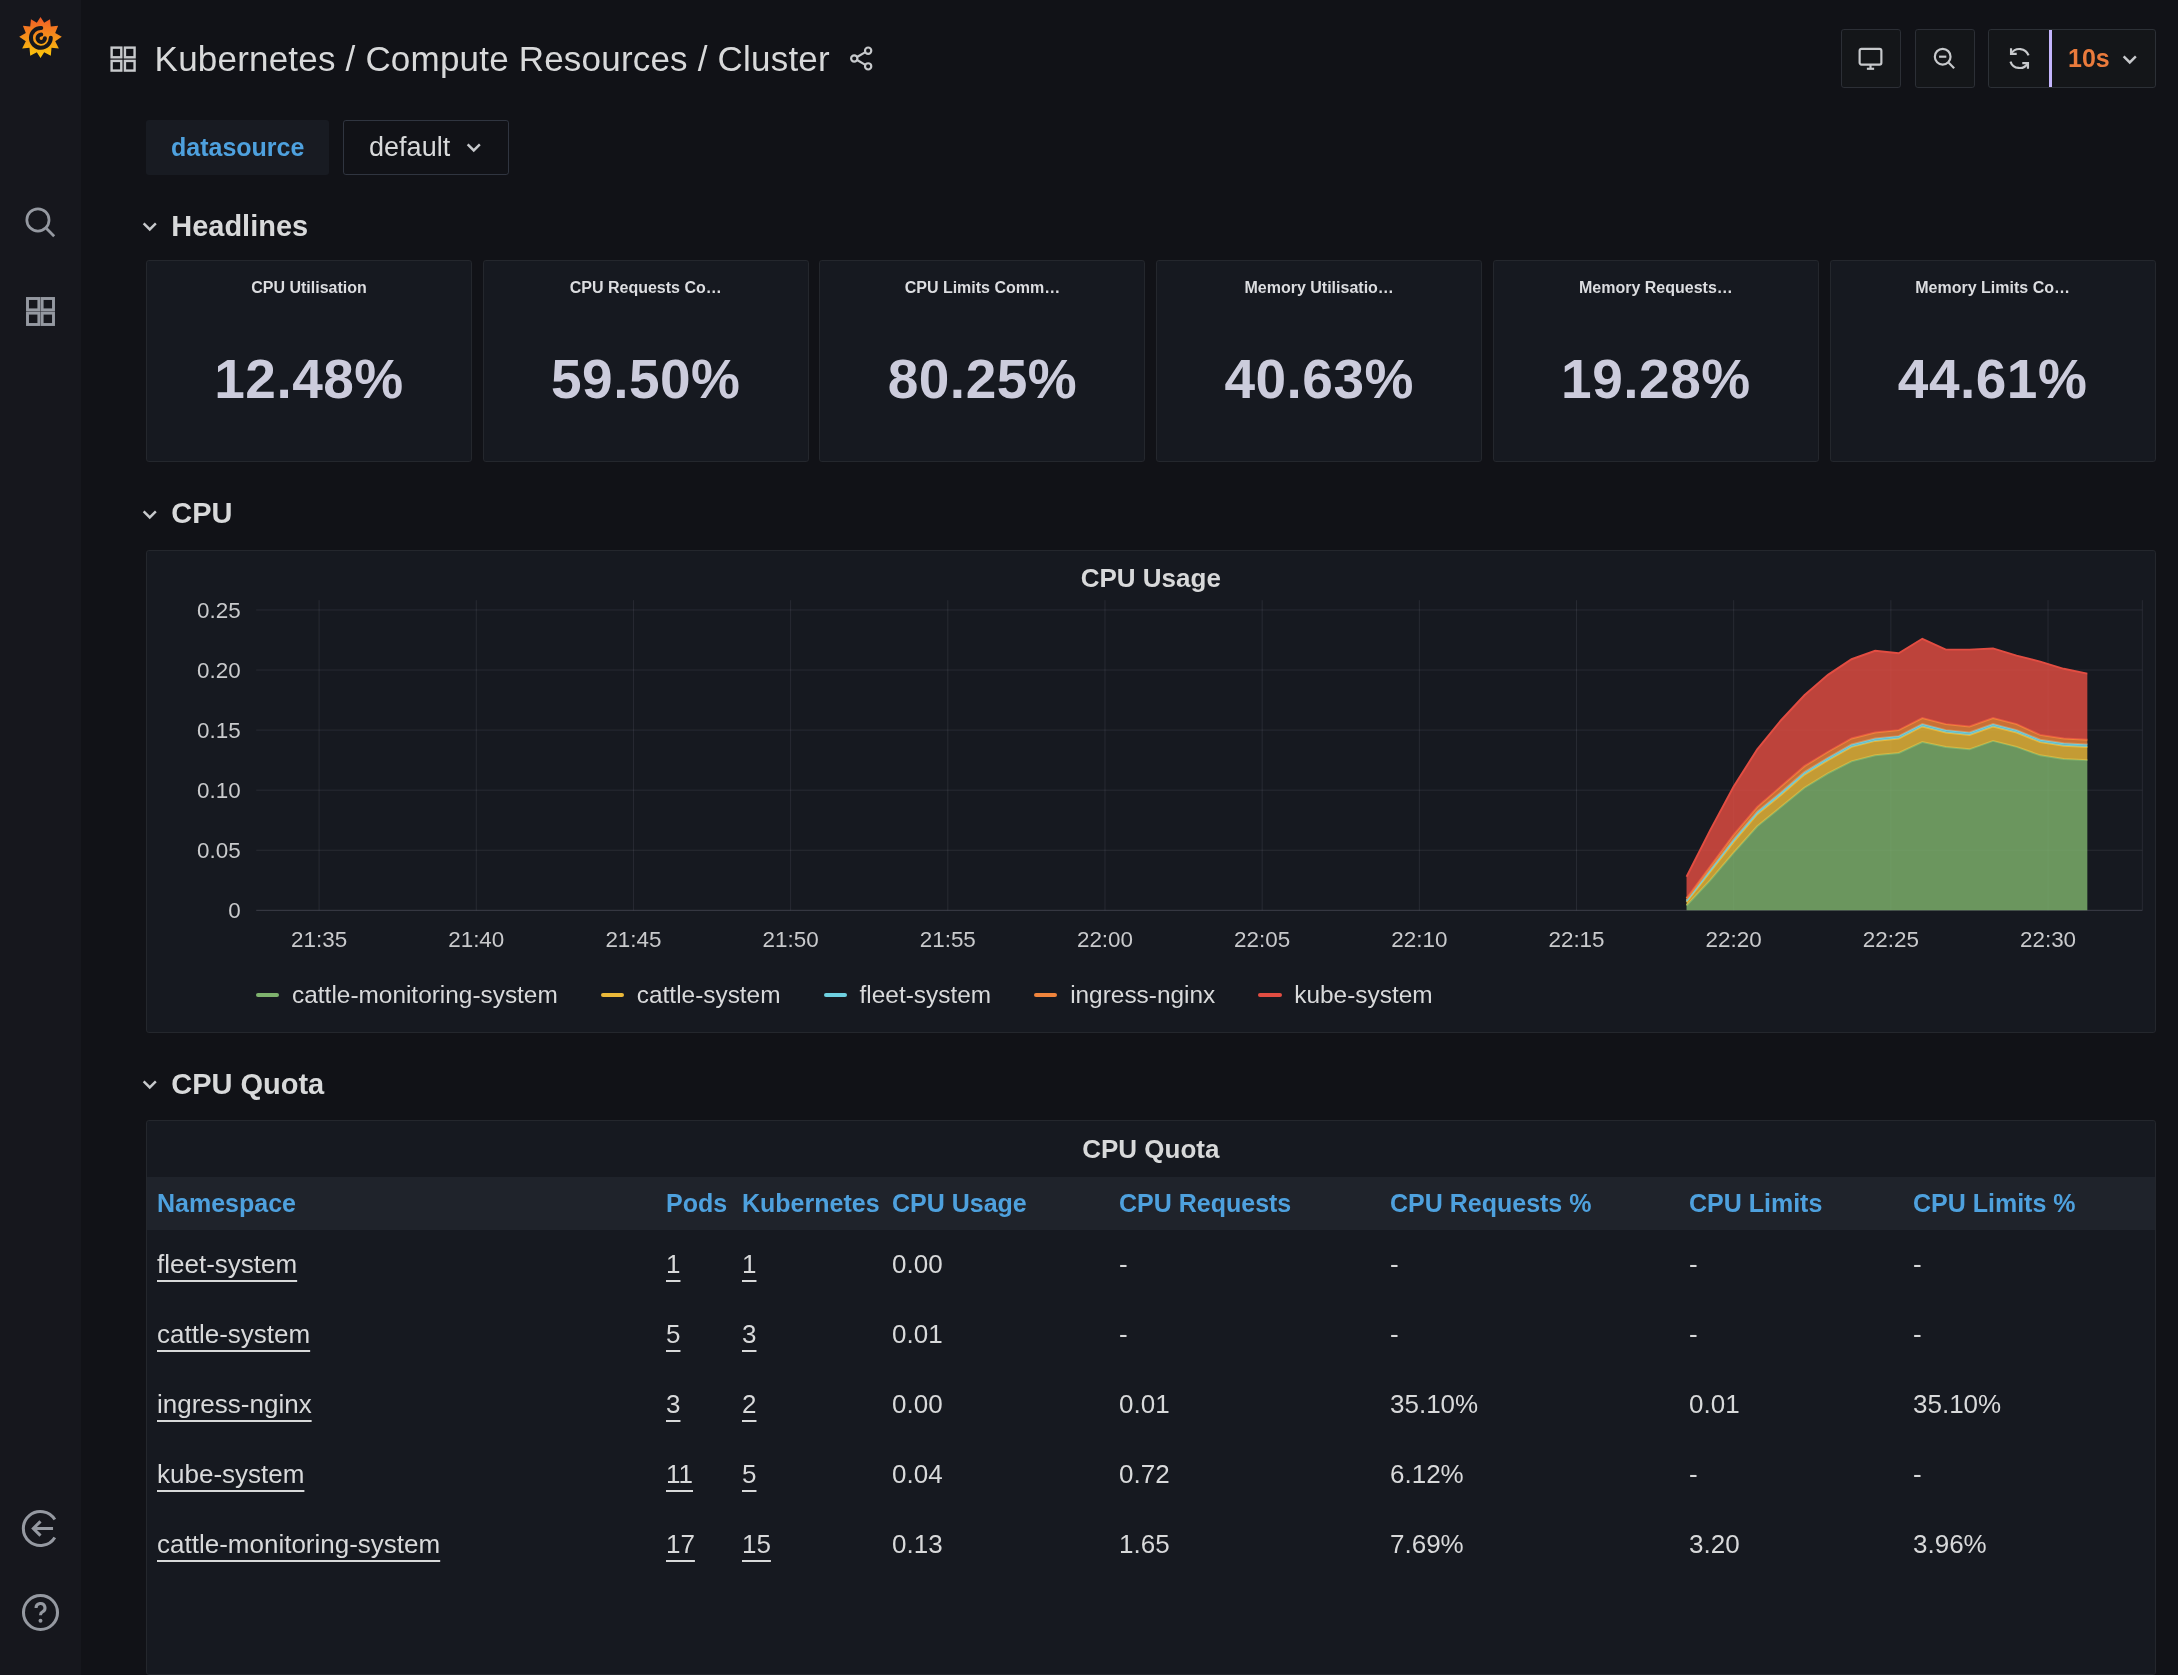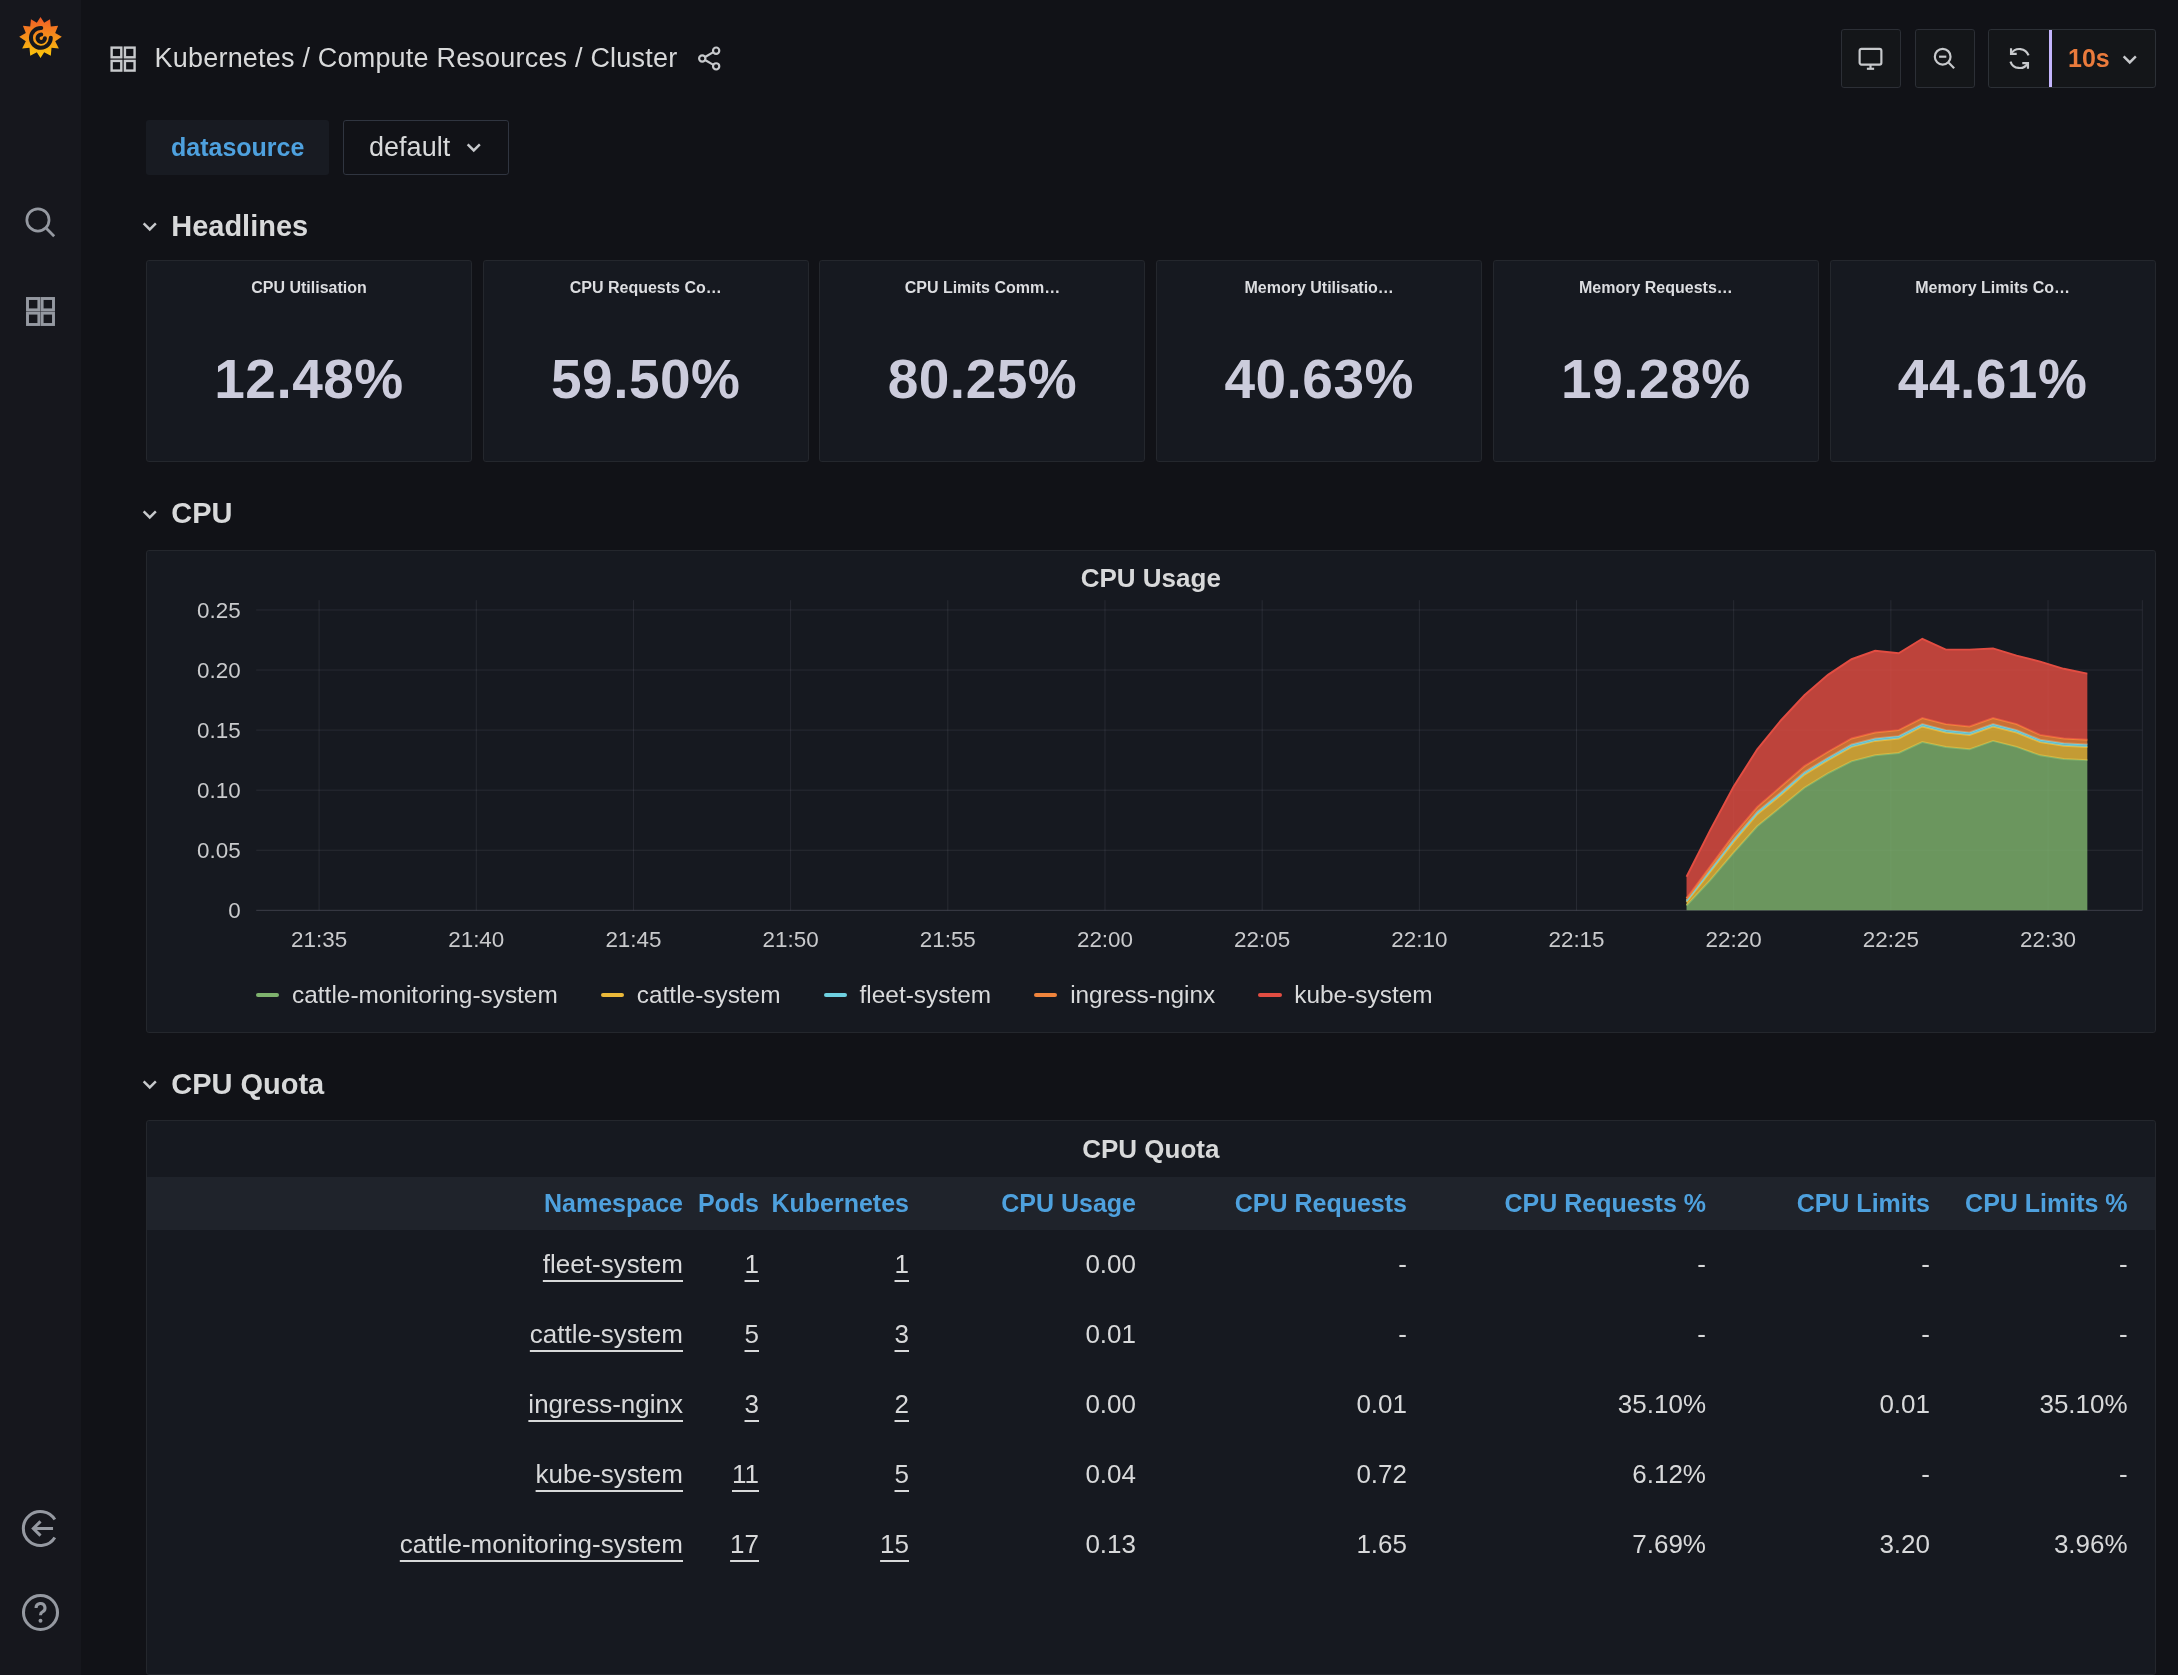--- a/index.html
+++ b/index.html
@@ -13,21 +13,21 @@
   .side-group{display:flex;flex-direction:column;align-items:center;gap:49px;}
   .side-top{margin-top:141px;}
   .side-spacer{flex:1;}
   .side-bottom{gap:41px;}
   .side-btn{background:none;border:none;padding:0;cursor:pointer;line-height:0;}
   .side-btn svg{stroke:#9599a1;}
   
   .main{position:absolute;left:81px;top:0;width:2098px;height:100%;display:flex;flex-direction:column;}
   .topbar{display:flex;align-items:center;justify-content:space-between;padding:19.5px 23.4px 0 27px;height:98px;}
   .tleft{display:flex;align-items:center;gap:17.6px;}
-  .tleft h1{font-size:27px;font-weight:500;margin:0;color:#d8d9da;letter-spacing:0.2px;}
+  .tleft h1{font-size:35px;font-weight:500;margin:0;color:#d8d9da;letter-spacing:0.2px;}
   .iconbtn{background:none;border:none;padding:0;cursor:pointer;line-height:0;}
   .tright{display:flex;align-items:center;gap:13.7px;}
   .ctrl{display:flex;align-items:center;gap:11.7px;height:59px;background:#141619;
         border:1px solid #2c2f36;border-radius:2.9px;padding:0 17.6px;cursor:pointer;color:#c7c9cc;
         font-family:"Liberation Sans",sans-serif;font-size:25px;}
   .ctrl.square{width:60px;justify-content:center;padding:0;}
   .utc{color:var(--orange);font-size:19.5px;font-weight:700;margin-left:2px;}
   .btn-group{display:flex;align-items:stretch;height:59px;background:#141619;
              border:1px solid #2c3036;border-radius:2.9px;overflow:hidden;}
   .btn-group .seg{display:flex;align-items:center;gap:9.8px;padding:0 15.6px;background:none;border:none;cursor:pointer;
@@ -51,21 +51,21 @@
   .stat-value{flex:1;display:flex;align-items:center;font-size:55px;font-weight:700;color:#ccccdc;letter-spacing:0.5px;}
   
   .chart-panel{margin:5.9px 23.4px 0 65px;height:483px;display:flex;flex-direction:column;}
   .panel-title{text-align:center;font-size:26px;font-weight:700;color:#d8d9da;padding:12.7px 0 5.9px;cursor:pointer;}
   .legend{display:flex;gap:43px;padding:9.8px 0 0 109px;font-size:24.4px;color:#d8d9da;}
   .legend .item{display:flex;align-items:center;gap:12.7px;cursor:pointer;}
   .legend .dash{width:23.4px;height:4.9px;border-radius:2.9px;}
   
   .table-panel{margin:5.9px 23.4px 0 65px;flex:1;display:flex;flex-direction:column;overflow:hidden;}
   .tgrid{display:grid;grid-template-columns:509px 76px 150px 227px 271px 299px 224px 1fr;
-         padding:0 27px;align-items:center;text-align:right;}
+         padding:0 10px;align-items:center;}
   .thead{height:53px;background:#1f232b;color:var(--blue);font-weight:700;font-size:25px;margin-top:5.9px;}
   .thead span{cursor:pointer;white-space:nowrap;}
   .trow{height:70px;font-size:26px;color:#d8d9da;}
   .cell{white-space:nowrap;}
   .link{text-decoration:underline;text-underline-offset:6.8px;text-decoration-thickness:1.5px;cursor:pointer;}
   svg text{font-family:"Liberation Sans",sans-serif;}
 </style>
 </head>
 <body>
 

